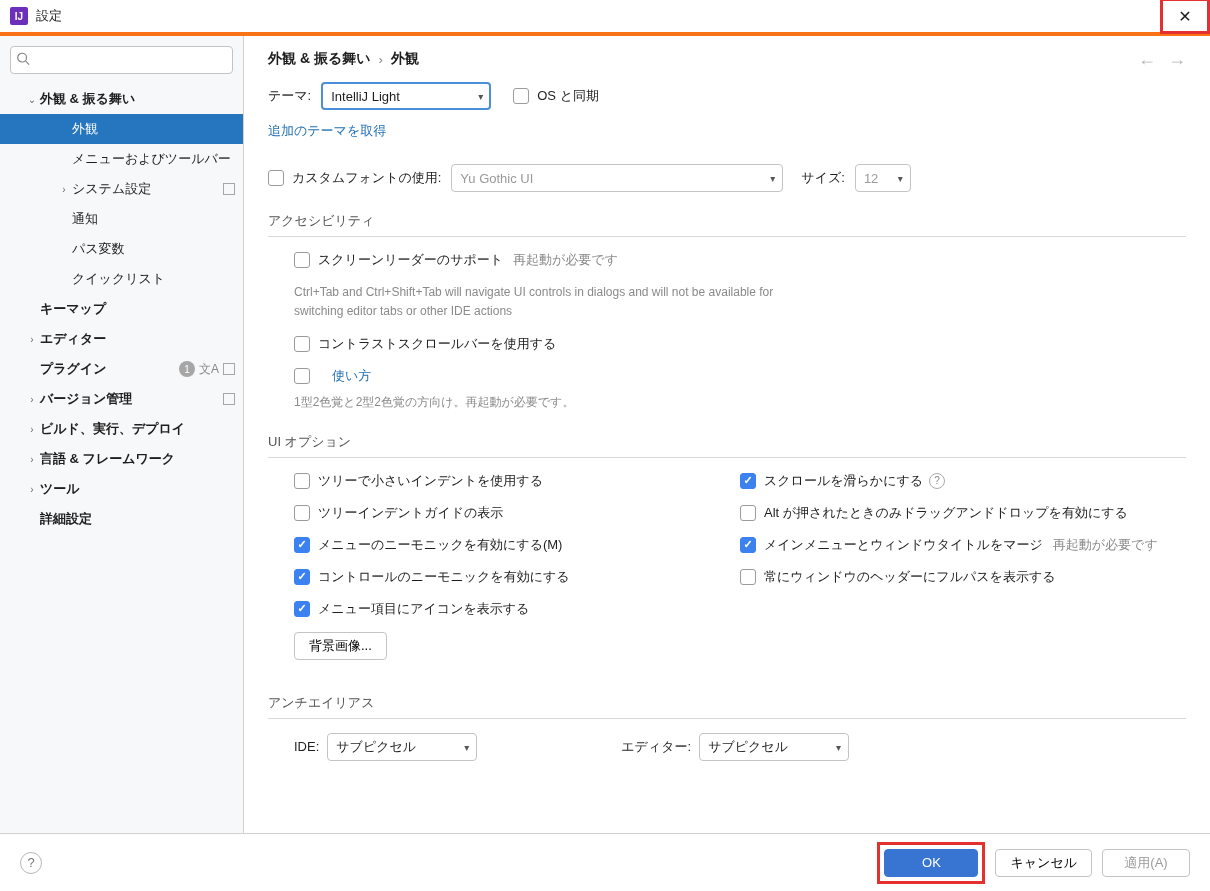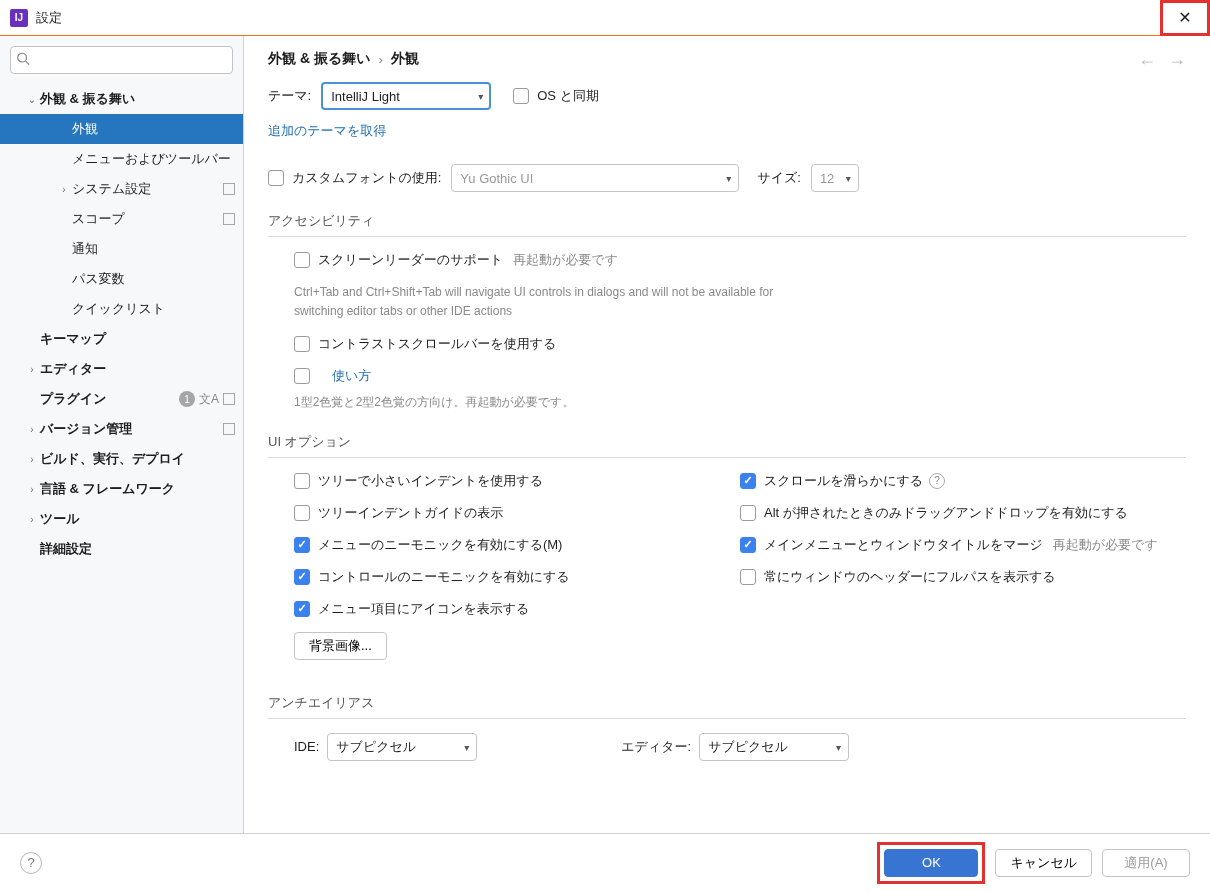--- a/index.html
+++ b/index.html
@@ -1,18 +1,18 @@
 <!DOCTYPE html>
 <html><head>
 <meta charset="utf-8">
 <style>
 * { box-sizing: border-box; margin: 0; padding: 0; font-family: "Yu Gothic UI", "Segoe UI", sans-serif; }
 body { background: #fff; width: 1210px; height: 891px; overflow: hidden; font-size: 13px; color: #1e1e1e; }
 
-.titlebar { height: 36px; border-bottom: 1px solid #f97316; display: flex; align-items: center; padding-left: 10px; }
+.titlebar { height: 36px; border-bottom: 4px solid #f97316; display: flex; align-items: center; padding-left: 10px; }
 .titlebar .app-icon { width: 18px; height: 18px; background: #6b2fbb; display: inline-flex; align-items: center; justify-content: center; margin-right: 8px; color: #fff; font-size: 10px; font-weight: bold; border-radius: 2px; }
 .titlebar .title { flex: 1; }
 .titlebar .close-wrap { border: 3px solid #e53030; height: 36px; width: 50px; display: flex; align-items: center; justify-content: center; }
 .titlebar .close-x { font-size: 16px; cursor: pointer; }
 
 .body { display: flex; height: 797px; }
 
 .sidebar { width: 244px; border-right: 1px solid #d1d1d1; background: #f7f8fa; display: flex; flex-direction: column; }
 .search-wrap { padding: 10px; }
 .search-box { position: relative; }
@@ -126,27 +126,20 @@
         </div>
         <div class="tree-item indent-2">
           <span class="arrow">›</span>
           <span class="label">システム設定</span>
           <span class="trail">
             <span class="box-icon"></span>
           </span>
         </div>
         <div class="tree-item indent-2">
           <span class="arrow"></span>
-          <span class="label">スコープ</span>
-          <span class="trail">
-            <span class="box-icon"></span>
-          </span>
-        </div>
-        <div class="tree-item indent-2">
-          <span class="arrow"></span>
           <span class="label">通知</span>
           <span class="trail"></span>
         </div>
         <div class="tree-item indent-2">
           <span class="arrow"></span>
           <span class="label">パス変数</span>
           <span class="trail"></span>
         </div>
         <div class="tree-item indent-2">
           <span class="arrow"></span>
@@ -226,27 +219,27 @@
         <span>OS と同期</span>
       </div>
       <div class="row">
         <span class="link">追加のテーマを取得</span>
       </div>
 
       <div class="row disabled" style="margin-top:24px">
         <span class="chk"></span>
         <span class="lbl">カスタムフォントの使用:</span>
         <span class="combo">
-          <span class="fake-select" style="width:288px">Yu Gothic UI</span>
+          <span class="fake-select" style="width:332px">Yu Gothic UI</span>
           <span class="caret">▾</span>
         </span>
         <span style="width:18px"></span>
         <span class="lbl">サイズ:</span>
         <span class="combo">
-          <span class="fake-select" style="width:48px">12</span>
+          <span class="fake-select" style="width:56px">12</span>
           <span class="caret">▾</span>
         </span>
       </div>
 
       <div class="section-title">アクセシビリティ</div>
       <hr class="section-sep">
       <div class="indent-block">
         <div class="opt-row">
           <span class="chk"></span>
           <span>スクリーンリーダーのサポート</span>

